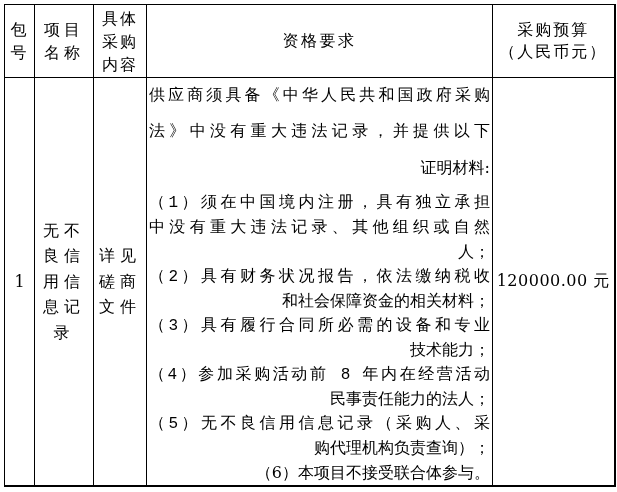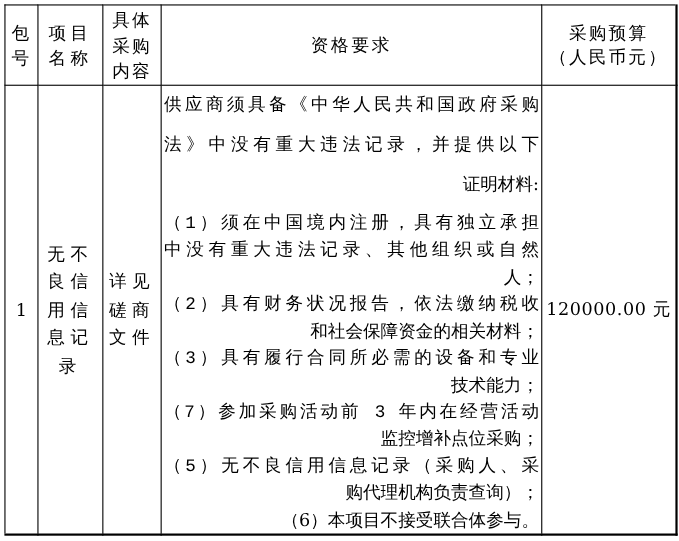--- a/index.html
+++ b/index.html
@@ -112,22 +112,22 @@
             <div class="tline">证明材料:</div>
           </div>
           <div class="para-items">
             <div class="tline j">（1）须在中国境内注册，具有独立承担</div>
             <div class="tline j">中没有重大违法记录、其他组织或自然</div>
             <div class="tline">人；</div>
             <div class="tline j">（2）具有财务状况报告，依法缴纳税收</div>
             <div class="tline">和社会保障资金的相关材料；</div>
             <div class="tline j">（3）具有履行合同所必需的设备和专业</div>
             <div class="tline">技术能力；</div>
-            <div class="tline j">（7）参加采购活动前 3 年内在经营活动</div>
-            <div class="tline">监控增补点位采购；</div>
+            <div class="tline j">（4）参加采购活动前 8 年内在经营活动</div>
+            <div class="tline">民事责任能力的法人；</div>
             <div class="tline j">（5）无不良信用信息记录（采购人、采</div>
             <div class="tline">购代理机构负责查询）；</div>
             <div class="tline">（6）本项目不接受联合体参与。</div>
           </div>
         </td>
         <td>
           <span class="budget-val">120000.00 元</span>
         </td>
       </tr>
     </tbody>

